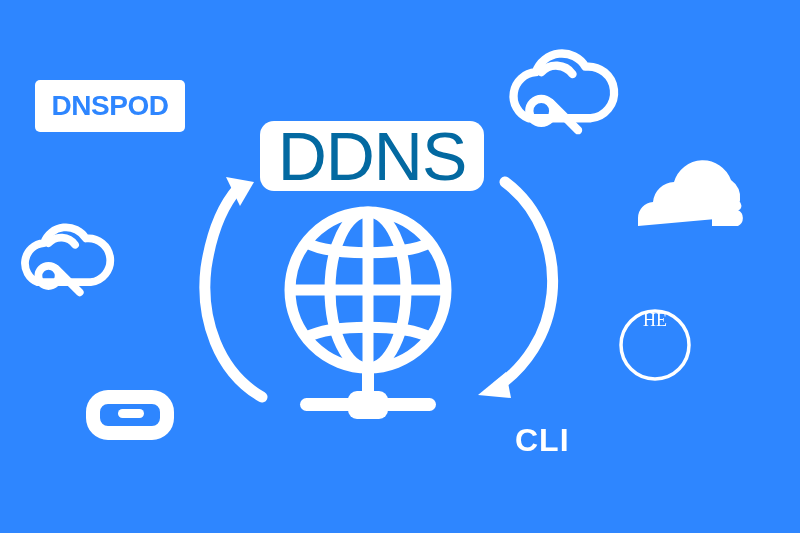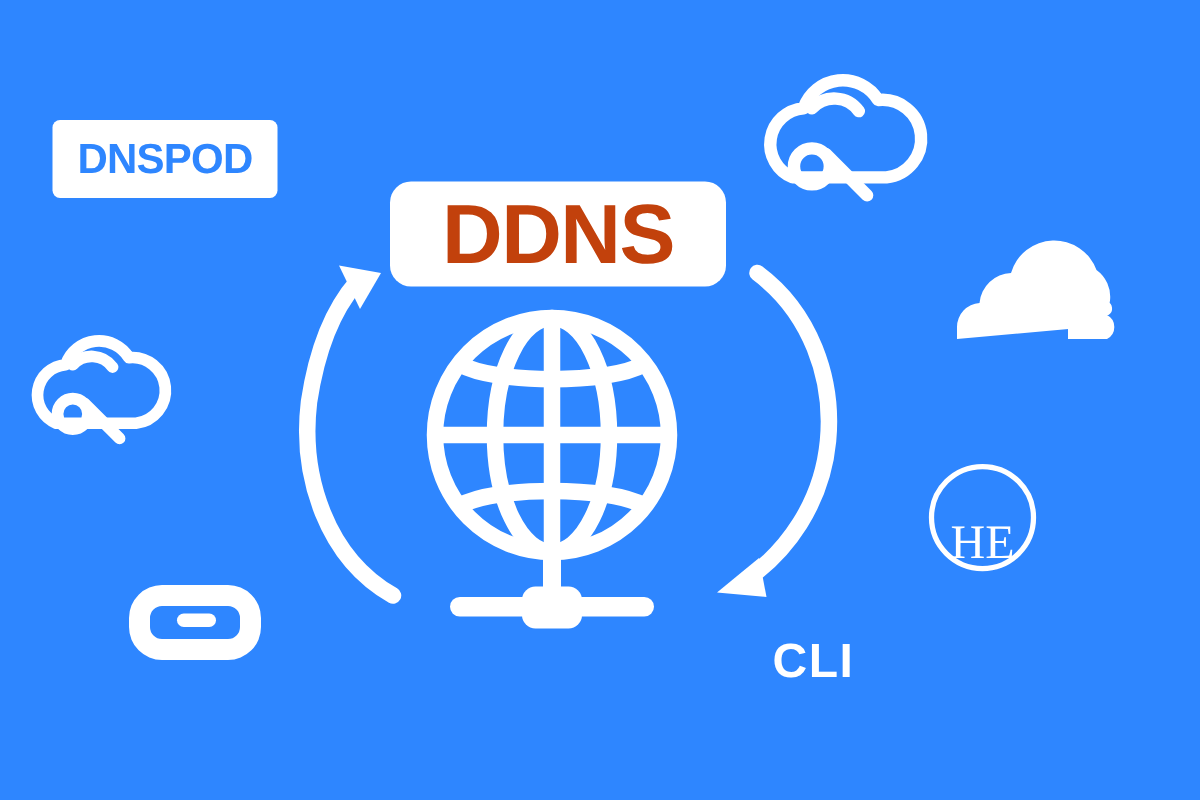--- a/index.html
+++ b/index.html
@@ -56,23 +56,23 @@
     width: 224px;
     height: 70px;
     background: #ffffff;
     border-radius: 14px;
     display: flex;
     align-items: center;
     justify-content: center;
     z-index: 6;
   }
   #ddns-badge .brandtext {
-    color: #c2410c;
-    font-size: 56px;
-    font-weight: bold;
+    color: #0369a1;
+    font-size: 68px;
+    font-weight: normal;
     letter-spacing: -1px;
     line-height: 1;
     font-family: "Liberation Sans", sans-serif;
   }
 
   
   #cli-label {
     position: absolute;
     left: 515px;
     top: 424px;
@@ -85,24 +85,24 @@
   }
 
   
   #he-logo-text {
     position: absolute;
     left: 620px;
     top: 310px;
     width: 70px;
     height: 70px;
     display: flex;
-    align-items: flex-end;
+    align-items: flex-start;
     justify-content: center;
     color: #ffffff;
-    font-size: 32px;
+    font-size: 18px;
     letter-spacing: 0px;
     font-family: "Liberation Serif", serif;
     z-index: 3;
   }
 
   svg { display: block; overflow: visible; }
 </style>
 </head>
 <body>
 

